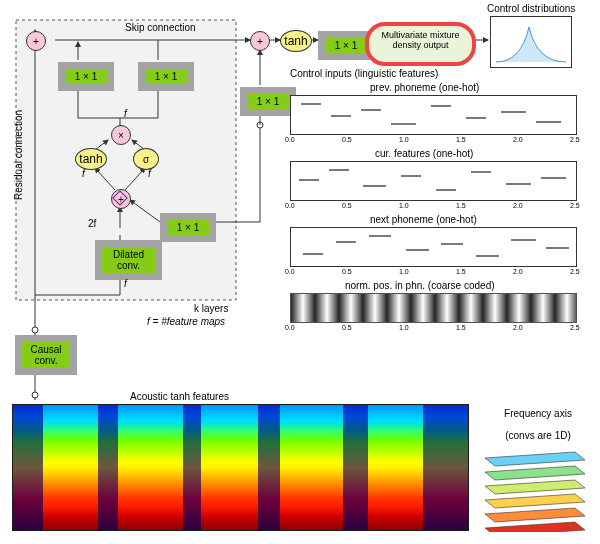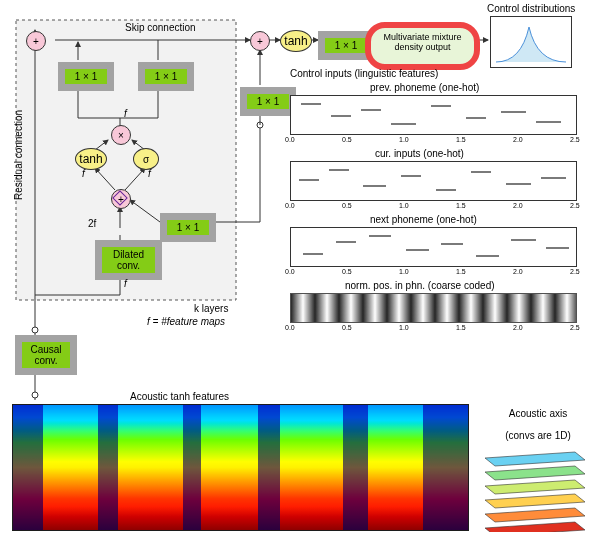--- a/index.html
+++ b/index.html
@@ -6,21 +6,21 @@
 .box{position:absolute;border:7px solid #a3a3a3;background:#84cc16;text-align:center;padding:2px 4px;font-size:10px}
 .circ{position:absolute;border:1px solid #333;border-radius:50%;text-align:center;display:flex;align-items:center;justify-content:center;font-size:10px}
 .plus{background:#f8c8d8;width:18px;height:18px}
 .tanh{background:#f8f088;font-size:12px}
 .sigma{background:#f8f088}
 .mult{background:#f8c8d8;width:18px;height:18px}
 .lbl{position:absolute;font-size:10px}
 .plot{position:absolute;border:1px solid #333;background:#fff}
 .tick{position:absolute;font-size:7px}
 svg{position:absolute;top:0;left:0}
-.densout{background:#e8f5d8;border:6px solid #ef4444;border-radius:50%/50%}
+.densout{background:#e8f5d8;border:4px solid #ef4444;border-radius:50%/50%}
 </style>
 </head>
 <body>
 
 <svg width="600" height="544">
   <defs>
       <marker id="ah" markerWidth="6" markerHeight="6" refX="5" refY="3" orient="auto">
         <path d="M0,0 L6,3 L0,6 Z" fill="#333"></path>
       </marker>
     </defs>
@@ -142,21 +142,21 @@
         <line x1="40" y1="20" x2="60" y2="20"></line>
         <line x1="70" y1="14" x2="90" y2="14"></line>
         <line x1="100" y1="28" x2="125" y2="28"></line>
         <line x1="140" y1="10" x2="160" y2="10"></line>
         <line x1="175" y1="22" x2="195" y2="22"></line>
         <line x1="210" y1="16" x2="235" y2="16"></line>
         <line x1="245" y1="26" x2="270" y2="26"></line>
       </g>
     </svg>
 </div>
-<div class="lbl" style="left:375px;top:148px"><span>cur. inputs (one-hot)</span></div>
+<div class="lbl" style="left:375px;top:148px"><span>cur. features (one-hot)</span></div>
 <div class="plot" style="left:290px;top:161px;width:285px;height:38px">
 <svg width="285" height="38">
       <g stroke="#222" stroke-width="1.2">
         <line x1="8" y1="18" x2="28" y2="18"></line>
         <line x1="38" y1="8" x2="58" y2="8"></line>
         <line x1="72" y1="24" x2="95" y2="24"></line>
         <line x1="110" y1="14" x2="130" y2="14"></line>
         <line x1="145" y1="28" x2="165" y2="28"></line>
         <line x1="180" y1="10" x2="200" y2="10"></line>
         <line x1="215" y1="22" x2="240" y2="22"></line>
@@ -190,21 +190,21 @@
         <rect x="85" y="0" width="20" height="125"></rect>
         <rect x="170" y="0" width="18" height="125"></rect>
         <rect x="245" y="0" width="22" height="125"></rect>
         <rect x="330" y="0" width="25" height="125"></rect>
         <rect x="410" y="0" width="45" height="125"></rect>
       </g>
     </svg>
 </div>
 
 <div class="lbl" style="left:488px;top:408px;text-align:center;width:100px">
- <span>Acoustic axis</span><br>
+ <span>Frequency axis</span><br>
  <br>
  <span>(convs are 1D)</span>
 </div>
 <div style="position:absolute;left:485px;top:448px;width:100px;height:80px">
 <svg width="100" height="84">
 <g stroke="#333" stroke-width="0.6">
 <polygon points="0,10 90,4 100,12 10,18" fill="#6ad1f2"></polygon>
 <polygon points="0,24 90,18 100,26 10,32" fill="#8be28b"></polygon>
 <polygon points="0,38 90,32 100,40 10,46" fill="#cdec70"></polygon>
 <polygon points="0,52 90,46 100,54 10,60" fill="#ffd050"></polygon>

